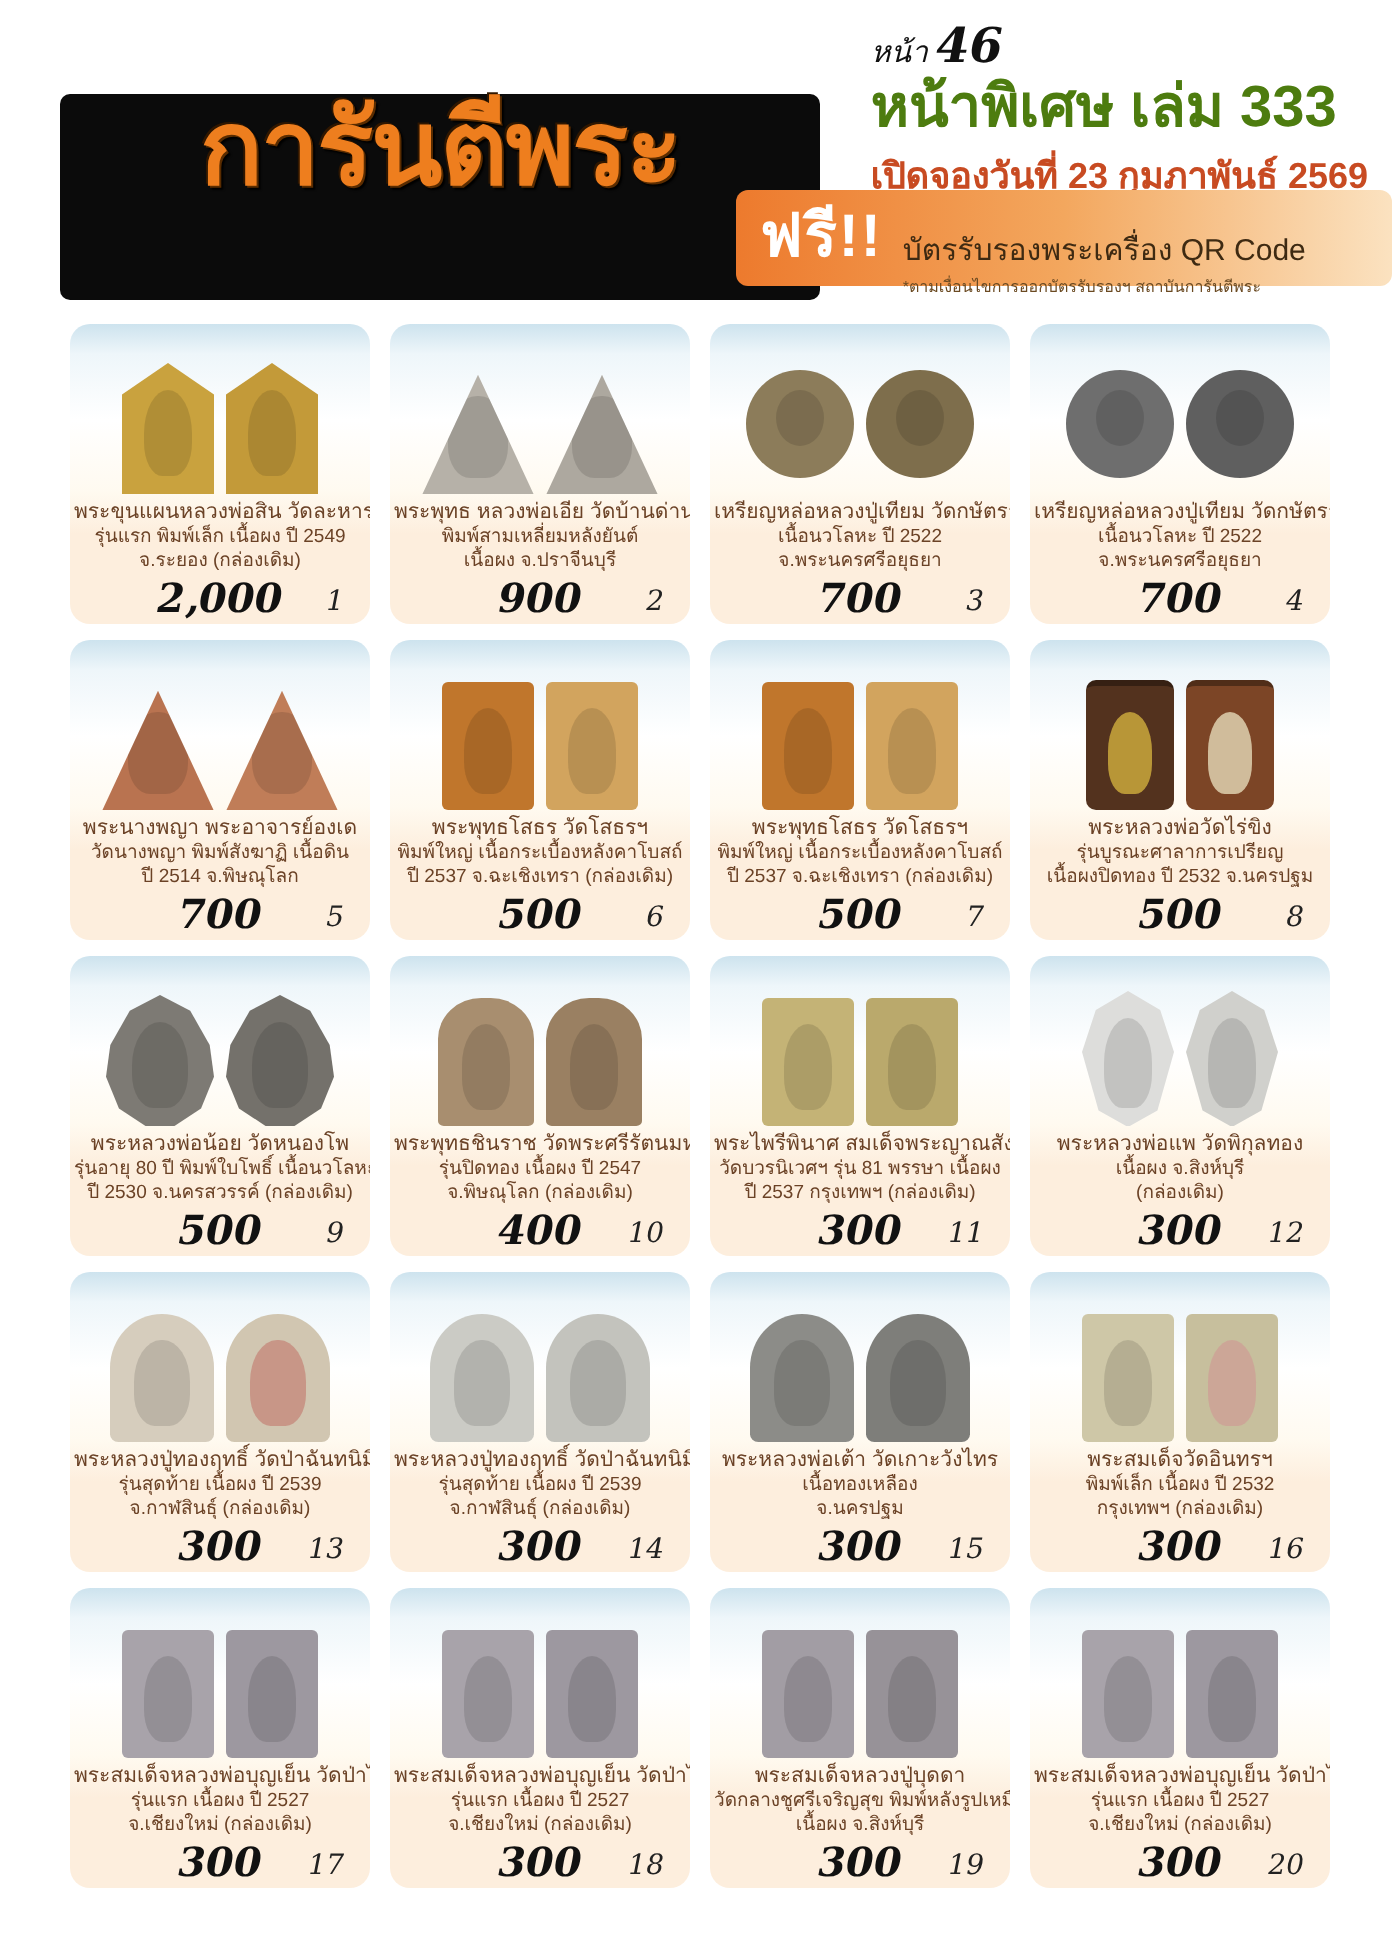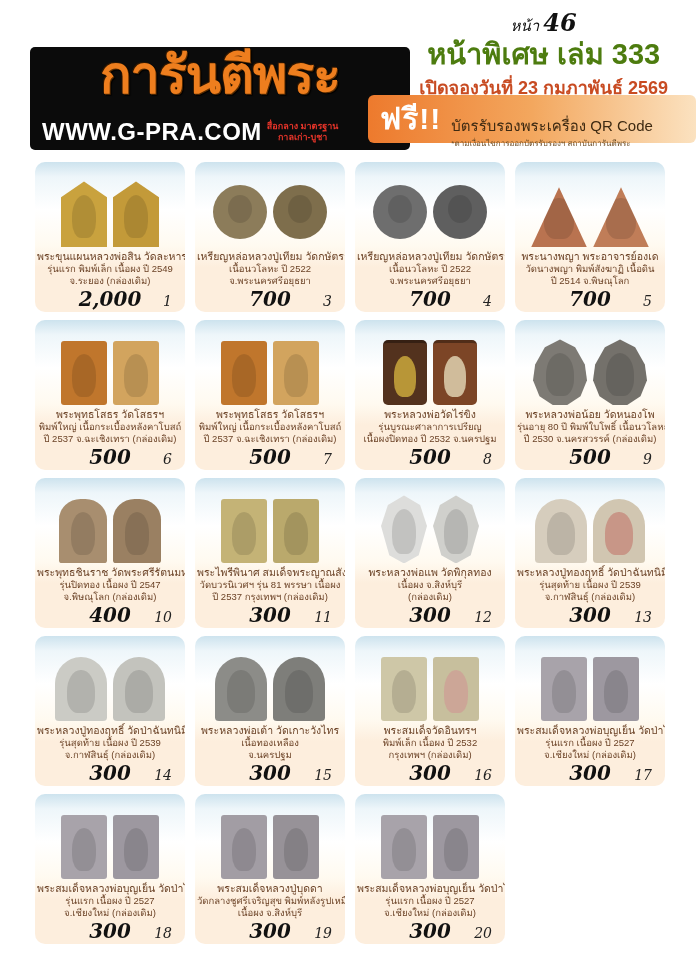--- a/index.html
+++ b/index.html
@@ -18,21 +18,21 @@
     font-size:52px;font-weight:bold;color:#ee7e1e;line-height:1.1;
     text-shadow:1px 1px 0 #5a2c00,2px 2px 1px #000,-1px -1px 0 #301700;
     letter-spacing:-1px;
   }
   .logo-bottom{
     position:absolute;bottom:6px;left:12px;right:4px;
     display:flex;align-items:flex-end;gap:5px;
   }
   .url{color:#ffffff;font-weight:bold;font-size:24px;letter-spacing:.5px;line-height:1;}
   .slogan{color:#e8352a;font-size:9px;font-weight:bold;line-height:1.15;text-align:center;padding-bottom:2px;}
-  .hdr-right{position:absolute;right:32px;top:8px;text-align:center;}
+  .hdr-right{position:absolute;right:16px;top:8px;text-align:left;}
   .page-line{font-style:italic;font-size:15px;color:#111;}
   .page-num{font-family:"DejaVu Serif",serif;font-size:24px;font-weight:bold;font-style:italic;}
   .special{color:#4d7c0f;font-size:29px;font-weight:bold;line-height:1.1;margin-top:1px;}
   .booking{color:#c84b22;font-size:18px;font-weight:bold;margin-top:2px;}
   .free-badge{
     position:absolute;left:368px;top:95px;width:328px;height:48px;border-radius:6px;
     background:linear-gradient(90deg,#ed7a2d 0%,#f3a75e 50%,#fbe2c0 100%);
     display:flex;align-items:center;
   }
   .free-label{color:#ffffff;font-weight:bold;font-size:30px;margin:0 10px 0 12px;letter-spacing:1px;line-height:1;}
@@ -76,27 +76,20 @@
   .no{
     position:absolute;right:11px;bottom:3px;
     font-family:"DejaVu Serif",serif;font-style:italic;font-size:14px;color:#222;
   }
 </style>
 </head>
 <body>
 
 <div class="logo-box">
   <div class="brand">การันตีพระ</div>
-  <div class="logo-bottom">
-    <span class="url">WWW.G-PRA.COM</span>
-    <span class="slogan">
-      <span>สื่อกลาง มาตรฐาน</span><br>
-      <span>กาลเก่า-บูชา</span>
-    </span>
-  </div>
 </div>
 
 <div class="hdr-right">
   <div class="page-line">
     <span>หน้า</span>
     <span class="page-num">46</span>
   </div>
   <div class="special">หน้าพิเศษ เล่ม 333</div>
   <div class="booking">เปิดจองวันที่ 23 กุมภาพันธ์ 2569</div>
 </div>
@@ -119,20 +112,35 @@
       <div class="t l1">พระขุนแผนหลวงพ่อสิน วัดละหารใหญ่</div>
       <div class="t">รุ่นแรก พิมพ์เล็ก เนื้อผง ปี 2549</div>
       <div class="t">จ.ระยอง (กล่องเดิม)</div>
       <div class="pricerow">
         <span class="price">2,000</span>
         <span class="no">1</span>
       </div>
     </div>
   </div>
 
+  <div class="card">
+    <div class="photos">
+      <div class="shape front s-triangle" style="background: rgb(182, 177, 168);"></div>
+      <div class="shape back s-triangle" style="background: rgb(173, 168, 159);"></div>
+    </div>
+    <div class="info">
+      <div class="t l1">พระพุทธ หลวงพ่อเอีย วัดบ้านด่าน</div>
+      <div class="t">พิมพ์สามเหลี่ยมหลังยันต์</div>
+      <div class="t">เนื้อผง จ.ปราจีนบุรี</div>
+      <div class="pricerow">
+        <span class="price">900</span>
+        <span class="no">2</span>
+      </div>
+    </div>
+  </div>
 
   <div class="card">
     <div class="photos">
       <div class="shape front s-coin" style="background: rgb(140, 124, 90);"></div>
       <div class="shape back s-coin" style="background: rgb(126, 110, 76);"></div>
     </div>
     <div class="info">
       <div class="t l1">เหรียญหล่อหลวงปู่เทียม วัดกษัตราธิราช</div>
       <div class="t">เนื้อนวโลหะ ปี 2522</div>
       <div class="t">จ.พระนครศรีอยุธยา</div>

